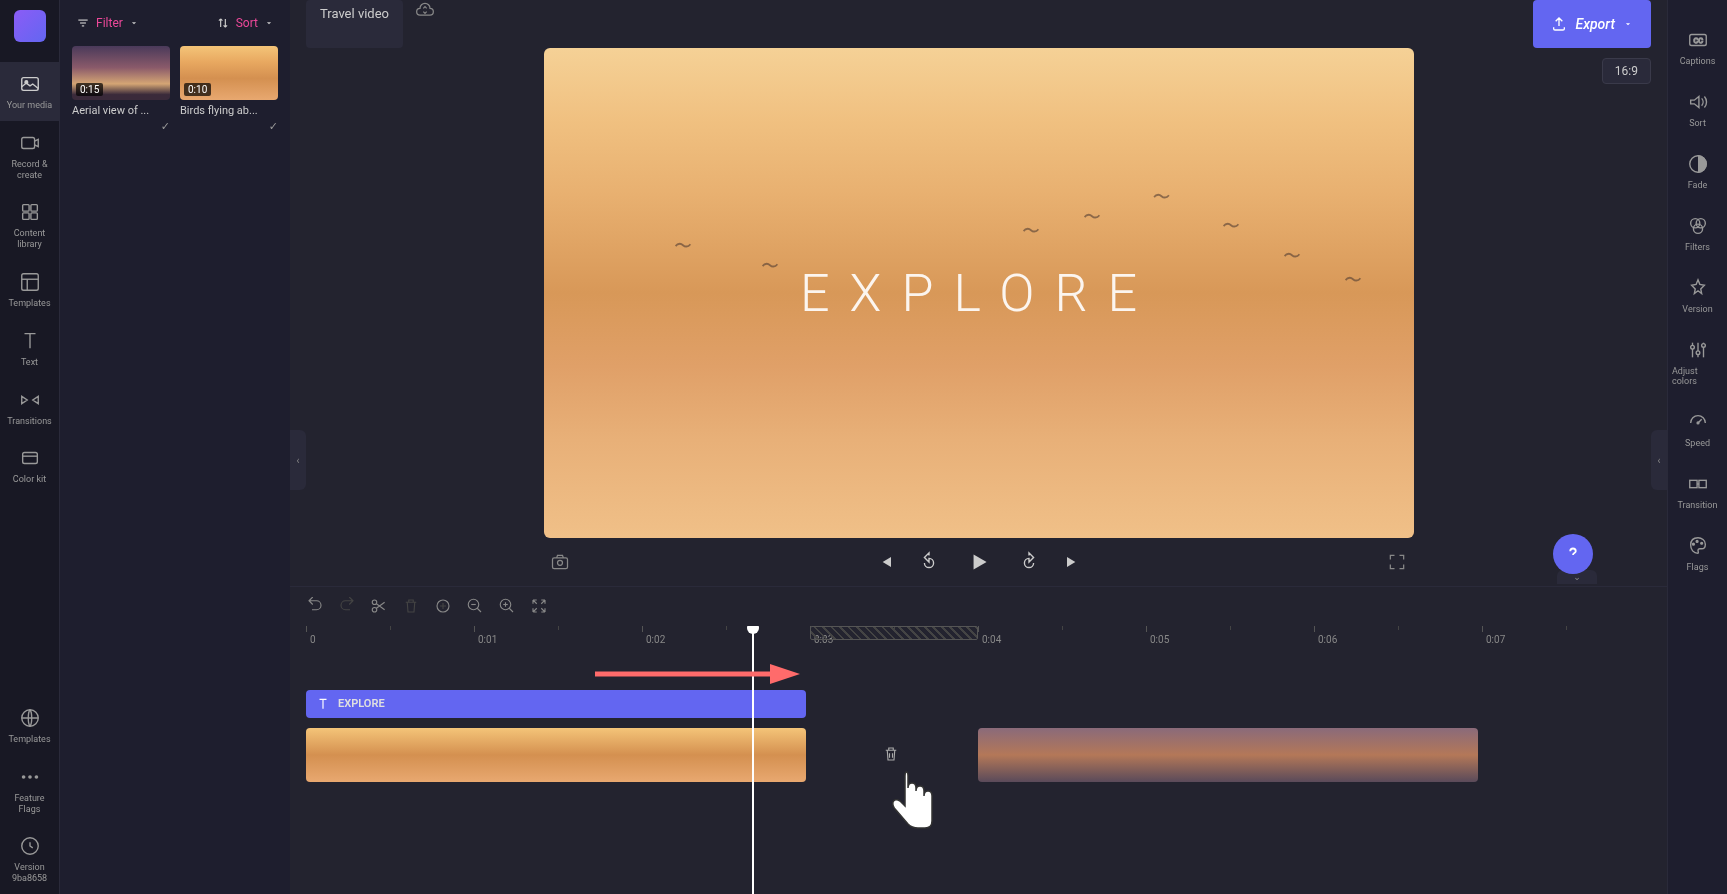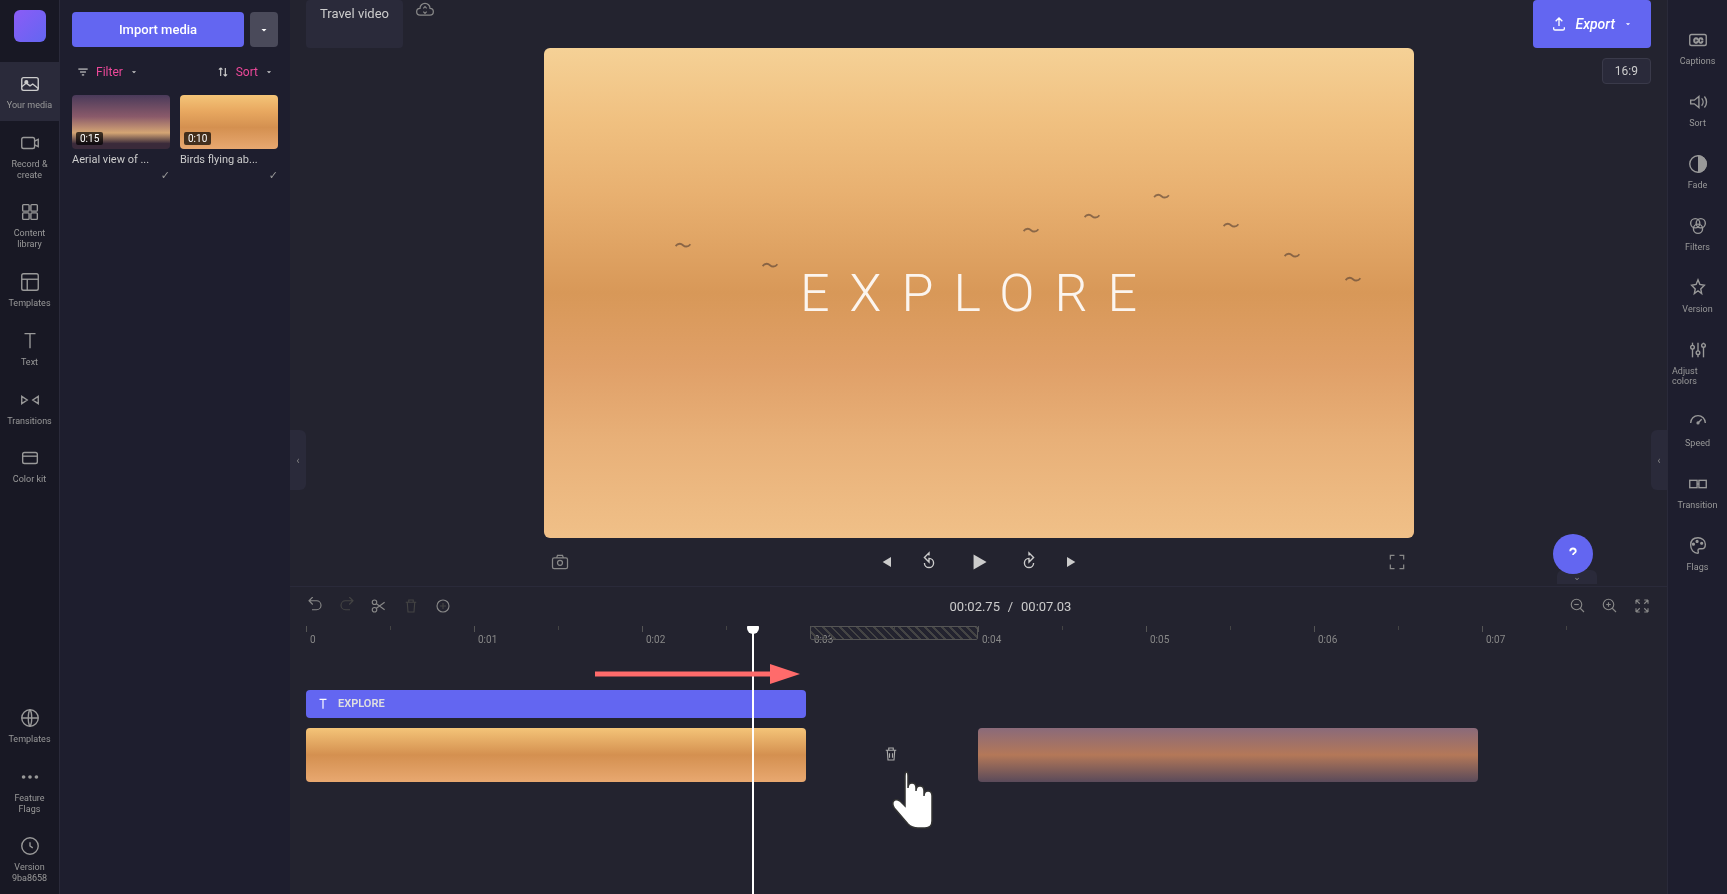--- a/index.html
+++ b/index.html
@@ -213,28 +213,20 @@
       <svg width="22" height="22" viewBox="0 0 24 24" fill="none" stroke="#999" stroke-width="1.5">
           <circle cx="12" cy="12" r="9"></circle>
           <path d="M12 8v4l3 2"></path>
         </svg>
     </span>
     <span>Version 9ba8658</span>
   </div>
 </div>
 
 <div class="media-panel">
-  <div class="import-row">
-    <button class="import-btn">Import media</button>
-    <button class="import-dropdown">
-      <svg width="12" height="12" viewBox="0 0 24 24" fill="#fff">
-          <path d="M7 10l5 5 5-5z"></path>
-        </svg>
-    </button>
-  </div>
 
   <div class="filter-row">
     <div class="filter-btn">
       <svg width="14" height="14" viewBox="0 0 24 24" fill="none" stroke="#ccc" stroke-width="2">
           <line x1="4" y1="7" x2="20" y2="7"></line>
           <line x1="7" y1="12" x2="17" y2="12"></line>
           <line x1="10" y1="17" x2="14" y2="17"></line>
         </svg>
       <span>Filter</span>
       <svg width="10" height="10" viewBox="0 0 24 24" fill="#ccc">
@@ -371,25 +363,20 @@
           <path d="M5 7h14M9 7V4h6v3M7 7l1 13h8l1-13"></path>
         </svg>
     </span>
     <span class="tool-btn">
       <svg width="18" height="18" viewBox="0 0 24 24" fill="none" stroke="#888" stroke-width="1.5">
           <circle cx="12" cy="12" r="8"></circle>
           <path d="M12 8v8M8 12h8" stroke="#444"></path>
         </svg>
     </span>
 
-    <div class="time-display">
-      <span>00:02.75</span>
-      <span>/</span>
-      <span>00:07.03</span>
-    </div>
 
     <div class="zoom-controls">
       <span class="tool-btn">
         <svg width="18" height="18" viewBox="0 0 24 24" fill="none" stroke="#888" stroke-width="1.5">
             <circle cx="10" cy="10" r="7"></circle>
             <line x1="7" y1="10" x2="13" y2="10"></line>
             <line x1="15" y1="15" x2="20" y2="20"></line>
           </svg>
       </span>
       <span class="tool-btn">

